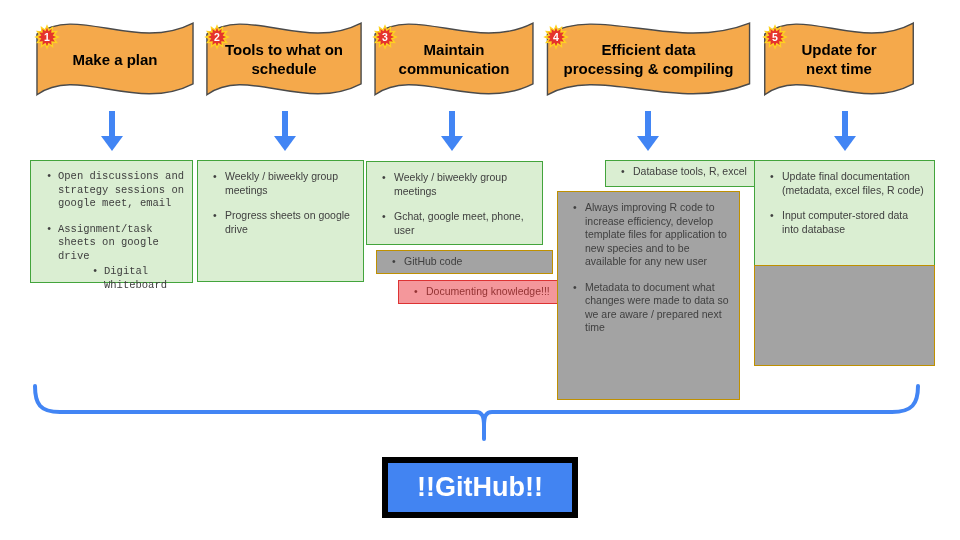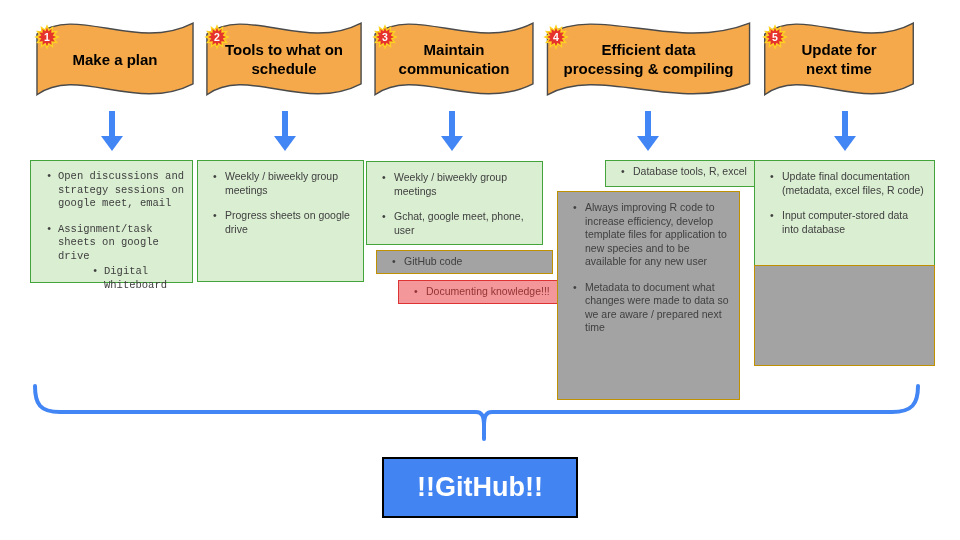--- a/index.html
+++ b/index.html
@@ -34,21 +34,21 @@
   .box ul{list-style:none;margin:0;padding:9px 7px 5px 15px;}
   .box.small ul{padding:4px 7px 3px 15px;}
   .box li{position:relative;padding-left:12px;margin:0 0 12px 0;}
   .box li:last-child{margin-bottom:0;}
   .box li::before{content:"\2022";position:absolute;left:0;top:0;}
   .box li.sub{margin-left:46px;margin-top:-10px;}
 
   
   .brace path{fill:none;stroke:#4285F4;stroke-width:4;stroke-linecap:round;stroke-linejoin:round;}
   .github{
-    box-sizing:border-box;background:#4284F2;border:2px solid #000000;
+    box-sizing:border-box;background:#4284F2;border:6px solid #000000;
     display:flex;align-items:center;justify-content:center;
     color:#ffffff;font-weight:bold;font-size:27px;
   }
 </style>
 </head>
 <body>
 
 <div class="canvas">
 
   <div class="banner abs" style="left:32px;top:12px;width:166px;">

